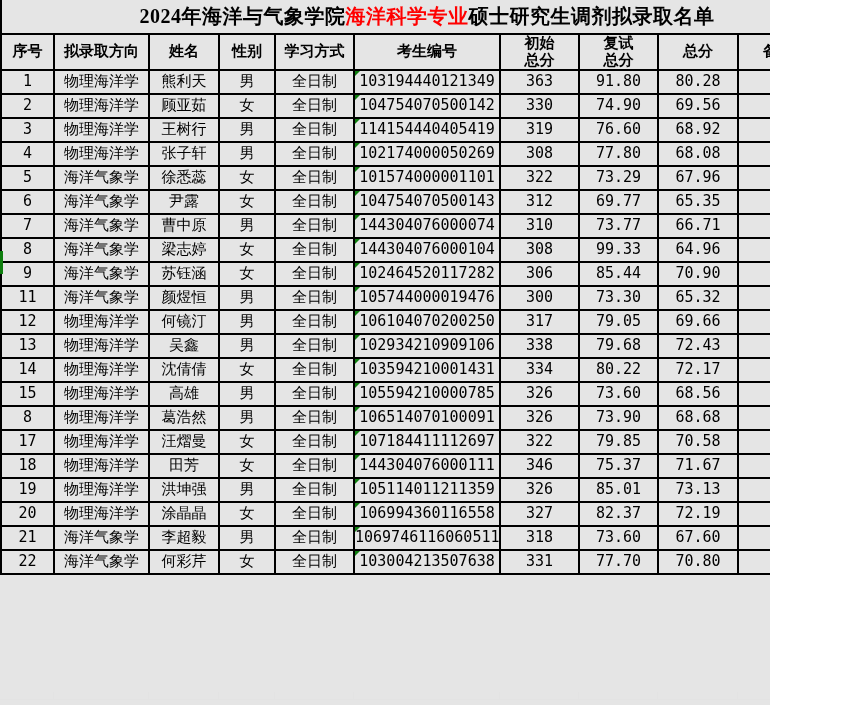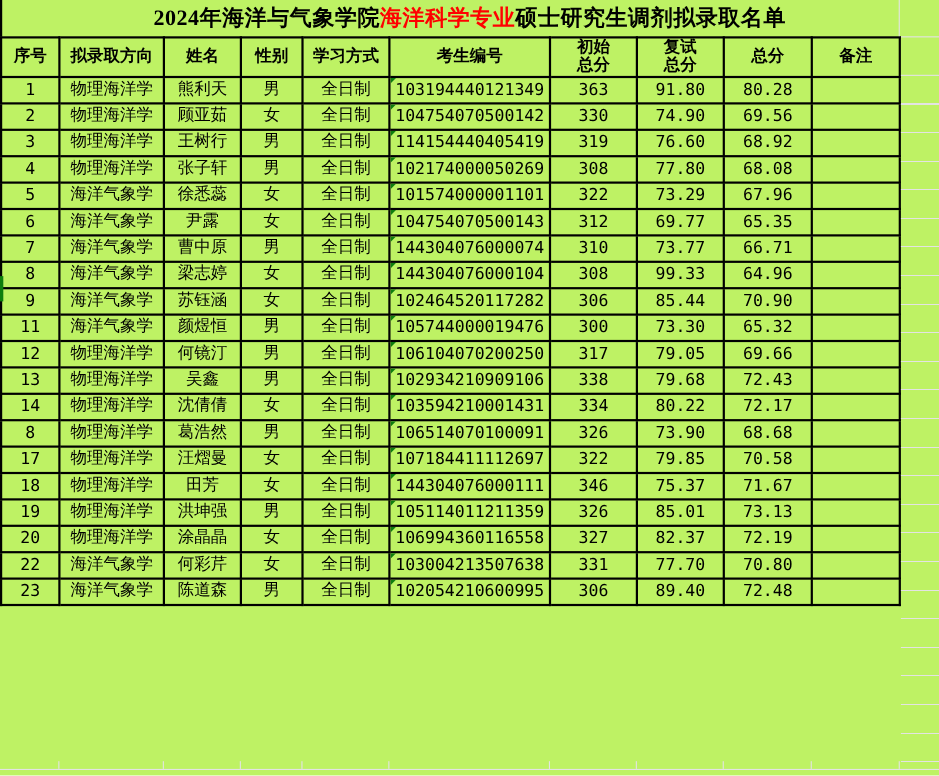--- a/index.html
+++ b/index.html
@@ -1,17 +1,17 @@
 <!DOCTYPE html>
 <html style="--red: #ff0000; --green: #0e7e0e; --border: #000000; --grid: #e3e3e3; --text: #000000; --background: #ffffff;"><head>
 <meta charset="utf-8">
 <style>
   html,body{margin:0;padding:0;background:#fff;}
   .sheet{
-    position:relative;width:854px;height:705px;background:#bef264;overflow:hidden;
+    position:relative;width:770px;height:705px;background:#e5e5e5;overflow:hidden;
     font-family:"Liberation Serif","DejaVu Serif",serif;color:var(--text,#000);
   }
   
   .title{
     position:absolute;top:0;left:0;width:854px;height:33px;
     display:flex;align-items:center;justify-content:center;
     font-size:20px;font-weight:bold;letter-spacing:0.5px;white-space:nowrap;
   }
   .title .red{color:var(--red,#f00);}
   
@@ -295,20 +295,34 @@
     <td class="c-mode">全日制</td>
     <td class="c-id mono">
       <span class="flag"></span><span class="val">103594210001431</span>
     </td>
     <td class="c-init mono">334</td>
     <td class="c-retest mono">80.22</td>
     <td class="c-total mono">72.17</td>
     <td class="c-remark"></td>
   </tr>
 
+  <tr>
+    <td class="c-no mono">15</td>
+    <td class="c-dir">物理海洋学</td>
+    <td class="c-name">高雄</td>
+    <td class="c-gender">男</td>
+    <td class="c-mode">全日制</td>
+    <td class="c-id mono">
+      <span class="flag"></span><span class="val">105594210000785</span>
+    </td>
+    <td class="c-init mono">326</td>
+    <td class="c-retest mono">73.60</td>
+    <td class="c-total mono">68.56</td>
+    <td class="c-remark"></td>
+  </tr>
 
   <tr>
     <td class="c-no mono">8</td>
     <td class="c-dir">物理海洋学</td>
     <td class="c-name">葛浩然</td>
     <td class="c-gender">男</td>
     <td class="c-mode">全日制</td>
     <td class="c-id mono">
       <span class="flag"></span><span class="val">106514070100091</span>
     </td>
@@ -371,50 +385,50 @@
     <td class="c-mode">全日制</td>
     <td class="c-id mono">
       <span class="flag"></span><span class="val">106994360116558</span>
     </td>
     <td class="c-init mono">327</td>
     <td class="c-retest mono">82.37</td>
     <td class="c-total mono">72.19</td>
     <td class="c-remark"></td>
   </tr>
 
+  <tr>
+    <td class="c-no mono">21</td>
+    <td class="c-dir">海洋气象学</td>
+    <td class="c-name">李超毅</td>
+    <td class="c-gender">男</td>
+    <td class="c-mode">全日制</td>
+    <td class="c-id mono">
+      <span class="flag"></span><span class="val">1069746116060511</span>
+    </td>
+    <td class="c-init mono">318</td>
+    <td class="c-retest mono">73.60</td>
+    <td class="c-total mono">67.60</td>
+    <td class="c-remark"></td>
+  </tr>
 
   <tr>
     <td class="c-no mono">22</td>
     <td class="c-dir">海洋气象学</td>
     <td class="c-name">何彩芹</td>
     <td class="c-gender">女</td>
     <td class="c-mode">全日制</td>
     <td class="c-id mono">
       <span class="flag"></span><span class="val">103004213507638</span>
     </td>
     <td class="c-init mono">331</td>
     <td class="c-retest mono">77.70</td>
     <td class="c-total mono">70.80</td>
     <td class="c-remark"></td>
   </tr>
 
-  <tr>
-    <td class="c-no mono">23</td>
-    <td class="c-dir">海洋气象学</td>
-    <td class="c-name">陈道森</td>
-    <td class="c-gender">男</td>
-    <td class="c-mode">全日制</td>
-    <td class="c-id mono">
-      <span class="flag"></span><span class="val">102054210600995</span>
-    </td>
-    <td class="c-init mono">306</td>
-    <td class="c-retest mono">89.40</td>
-    <td class="c-total mono">72.48</td>
-    <td class="c-remark"></td>
-  </tr>
 
 </tbody>
   </table>
 
   <div class="title-left-border"></div>
   <div class="title-right-gridline"></div>
   <div class="row8-marker"></div>
   <div class="right-grid-topline"></div>
   <div class="right-grid"></div>
   <div class="bottom-stubs"></div>

